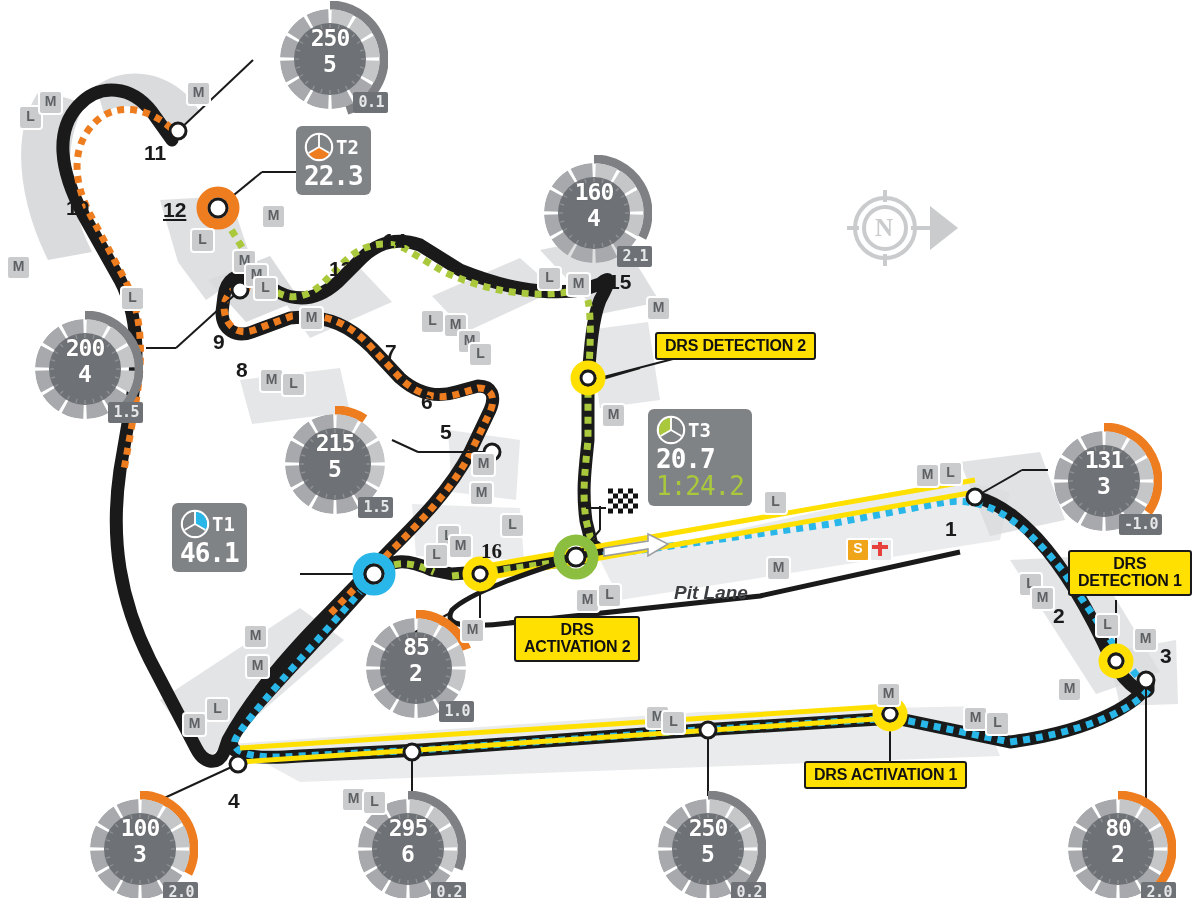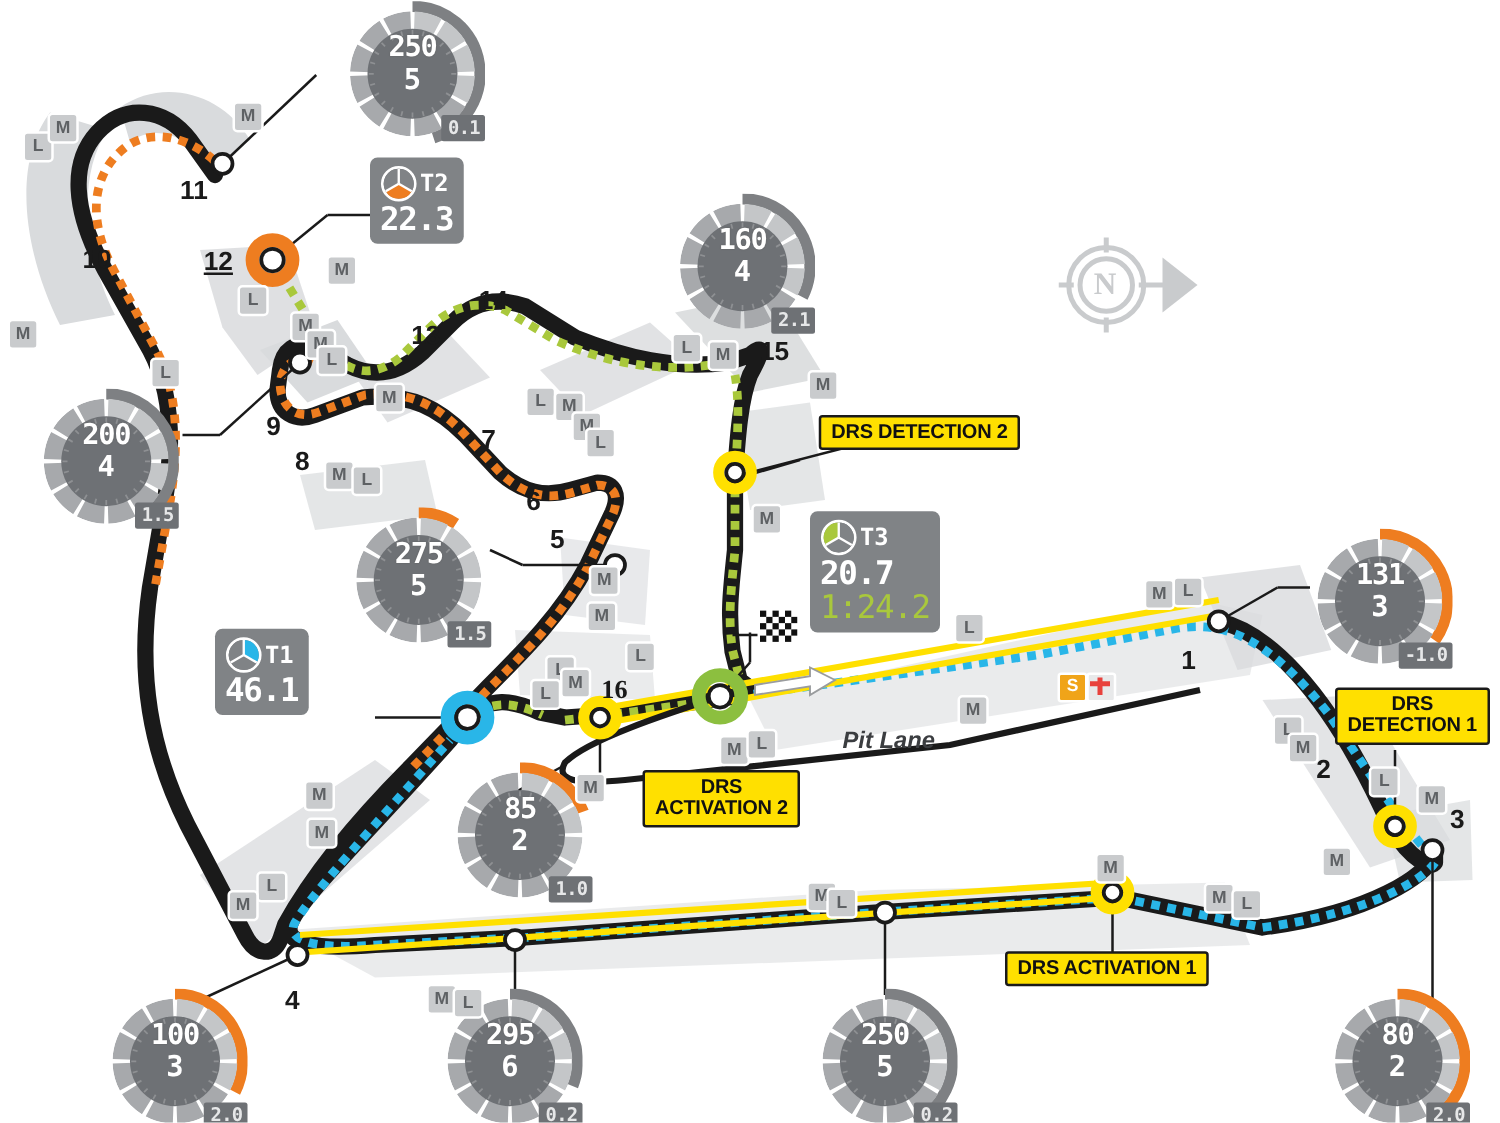--- a/index.html
+++ b/index.html
@@ -452,21 +452,21 @@
           <line x1="28.079689783217027" y1="71.92031021678298" x2="25.25126265847084" y2="74.74873734152916" stroke="#8e9093" stroke-width="1.4"></line>
           <line x1="23.1532124826824" y1="65.5" x2="19.689110867544645" y2="67.5" stroke="#8e9093" stroke-width="1.4"></line>
           <line x1="20.056299385038887" y1="58.02339039817815" x2="16.192596079882613" y2="59.05866657858824" stroke="#8e9093" stroke-width="1.4"></line>
           <line x1="19" y1="50.00000000000001" x2="15" y2="50.00000000000001" stroke="#8e9093" stroke-width="1.4"></line>
           <line x1="20.05629938503888" y1="41.97660960182187" x2="16.192596079882605" y2="40.941333421411784" stroke="#8e9093" stroke-width="1.4"></line>
           <line x1="23.153212482682402" y1="34.5" x2="19.68911086754465" y2="32.5" stroke="#8e9093" stroke-width="1.4"></line>
           <line x1="28.07968978321702" y1="28.079689783217027" x2="25.251262658470832" y2="25.25126265847084" stroke="#8e9093" stroke-width="1.4"></line>
           <line x1="34.499999999999986" y1="23.15321248268241" x2="32.499999999999986" y2="19.689110867544656" stroke="#8e9093" stroke-width="1.4"></line>
           <line x1="41.97660960182186" y1="20.056299385038884" x2="40.94133342141178" y2="16.192596079882613" stroke="#8e9093" stroke-width="1.4"></line>
         </svg>
-     <div class="spd">275</div>
+     <div class="spd">215</div>
      <div class="gear">5</div>
      <div class="gbox">1.5</div>
       </div>
       <div class="gauge" style="left: 1048px; top: 425px;">
         <svg class="arc" viewBox="0 0 116 116">
        <path d="M 58 4 A 54 54 0 0 1 101.9348562730425 89.39631195327085" fill="none" stroke="#ee7d20" stroke-width="9" stroke-linecap="butt"></path>
      </svg>
      <svg class="seg" viewBox="0 0 100 100">
           <path d="M 51.744974835125056 0.030458649045215225 A 50 50 0 0 1 73.47357813929455 5.8526203570536595 L 65.4925615719344 20.862729435655414 A 33 33 0 0 0 51.15168339118254 17.02010270836984 Z" fill="#c4c6c8"></path>
           <path d="M 76.49596321166024 7.5975951921787015 A 50 50 0 0 1 92.4024048078213 23.504036788339754 L 77.98558717316206 32.512664280304236 A 33 33 0 0 0 67.48733571969576 22.014412826837944 Z" fill="#c4c6c8"></path>

